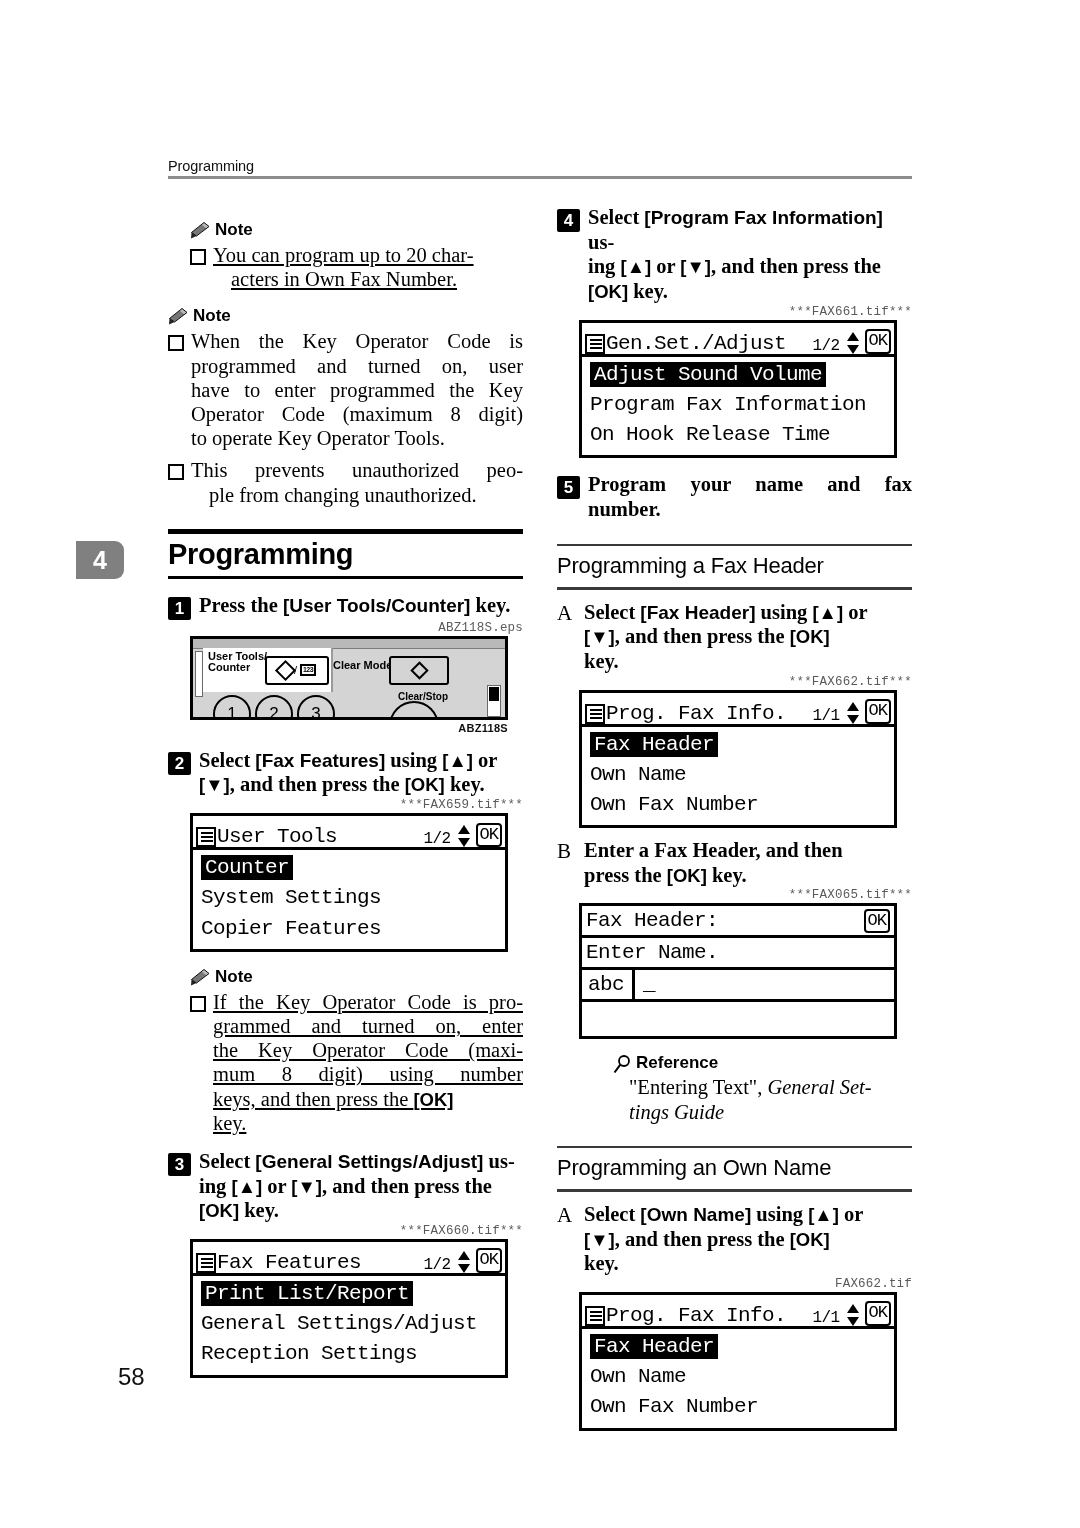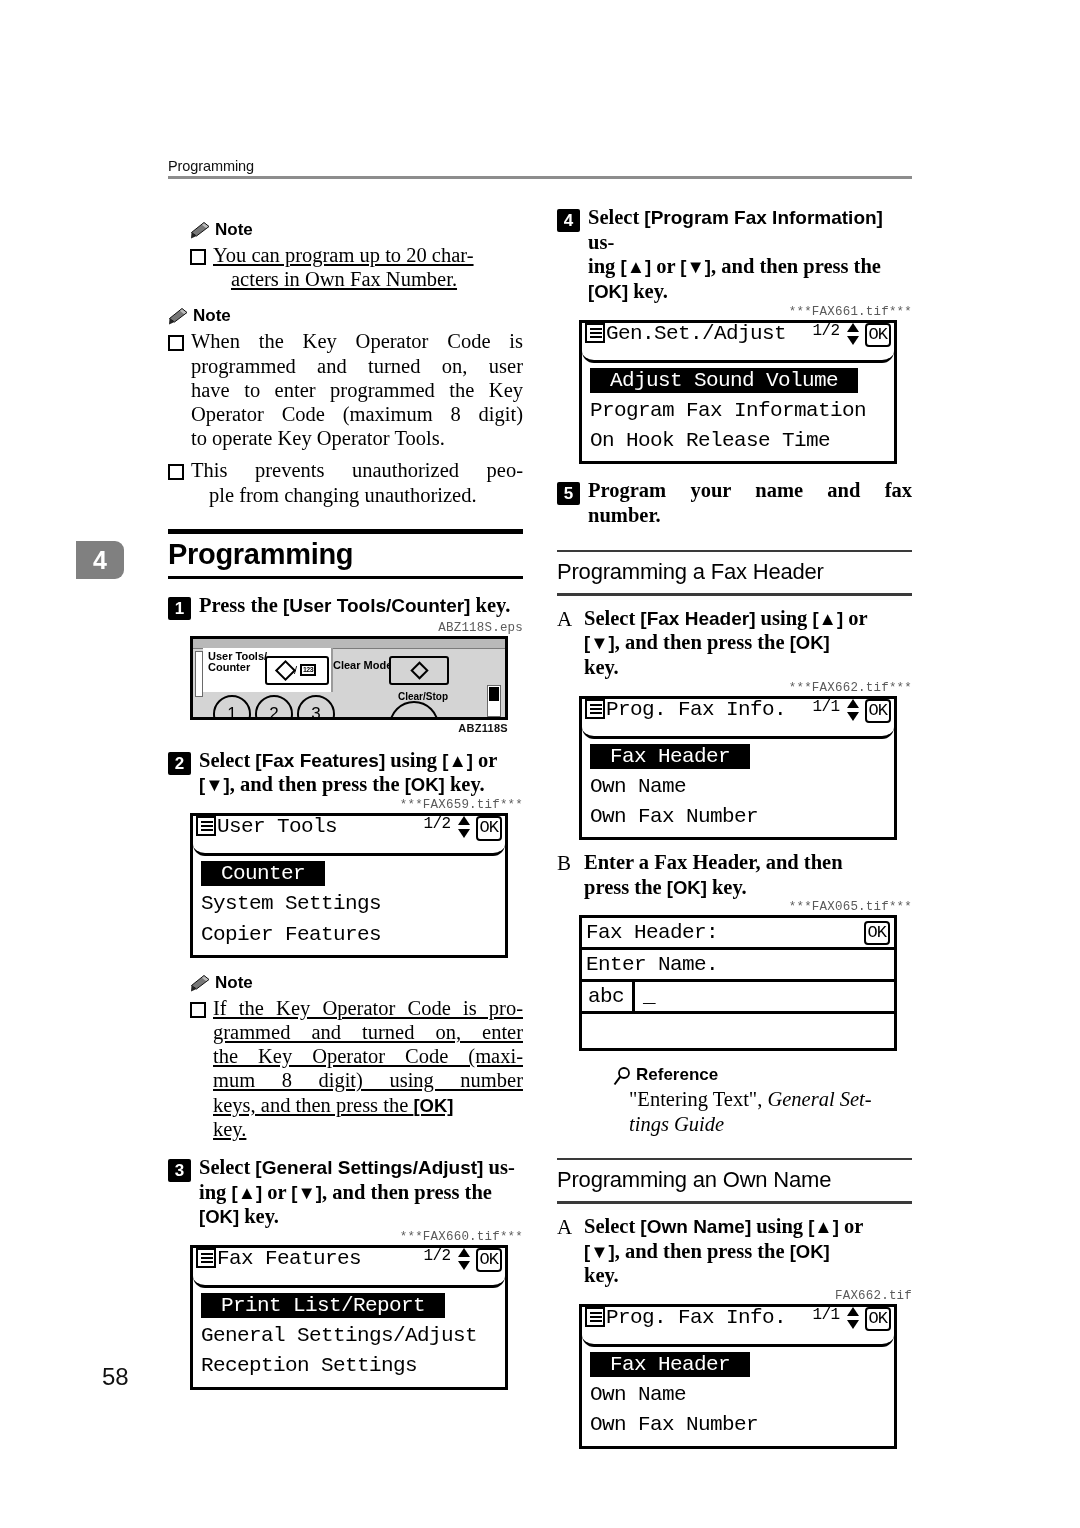--- a/index.html
+++ b/index.html
@@ -59,21 +59,21 @@
     font-weight: bold;
     display: flex;
     align-items: center;
     justify-content: center;
     line-height: 1;
   }
 
   
   .folio {
     position: absolute;
-    left: 102px;
+    left: 118px;
     top: 1363px;
     font-family: "Liberation Sans", sans-serif;
     font-size: 24px;
     color: #111;
   }
 
   
   .col {
     position: absolute;
     top: 205px;
@@ -250,26 +250,25 @@
   .lcd {
     border: 3px solid #000;
     background: #fff;
     margin-left: 22px;
     width: 318px;
     box-sizing: border-box;
     font-family: "Liberation Mono", monospace;
   }
   .lcd-titlebar {
     display: flex;
-    align-items: flex-start;
+    align-items: flex-end;
     border-bottom: 3px solid #000;
-    height: 40px;
+    height: 34px;
     padding: 0 3px;
     box-sizing: border-box;
-    border-radius: 12px;
   }
   .lcd-menu-icon {
     flex: 0 0 auto;
     width: 20px; height: 20px;
     border: 2px solid #000;
     box-sizing: border-box;
     position: relative;
     margin-right: 1px;
     background:
       linear-gradient(#000,#000) 3px 3px / 12px 2px no-repeat,
@@ -325,21 +324,21 @@
   .lcd-row {
     font-size: 21px;
     letter-spacing: -0.6px;
     padding: 2px 0 2px 8px;
     line-height: 1.25;
     white-space: nowrap;
   }
   .lcd-row .hl {
     background: #000;
     color: #fff;
-    padding: 1px 20px;
+    padding: 1px 4px;
     font-family: Liberation Mono, monospace;
   }
 
   
   .lcd-entry { font-family: "Liberation Mono", monospace; }
   .lcd-entry .er {
     display: flex;
     align-items: center;
     border-bottom: 3px solid #000;
     min-height: 32px;

